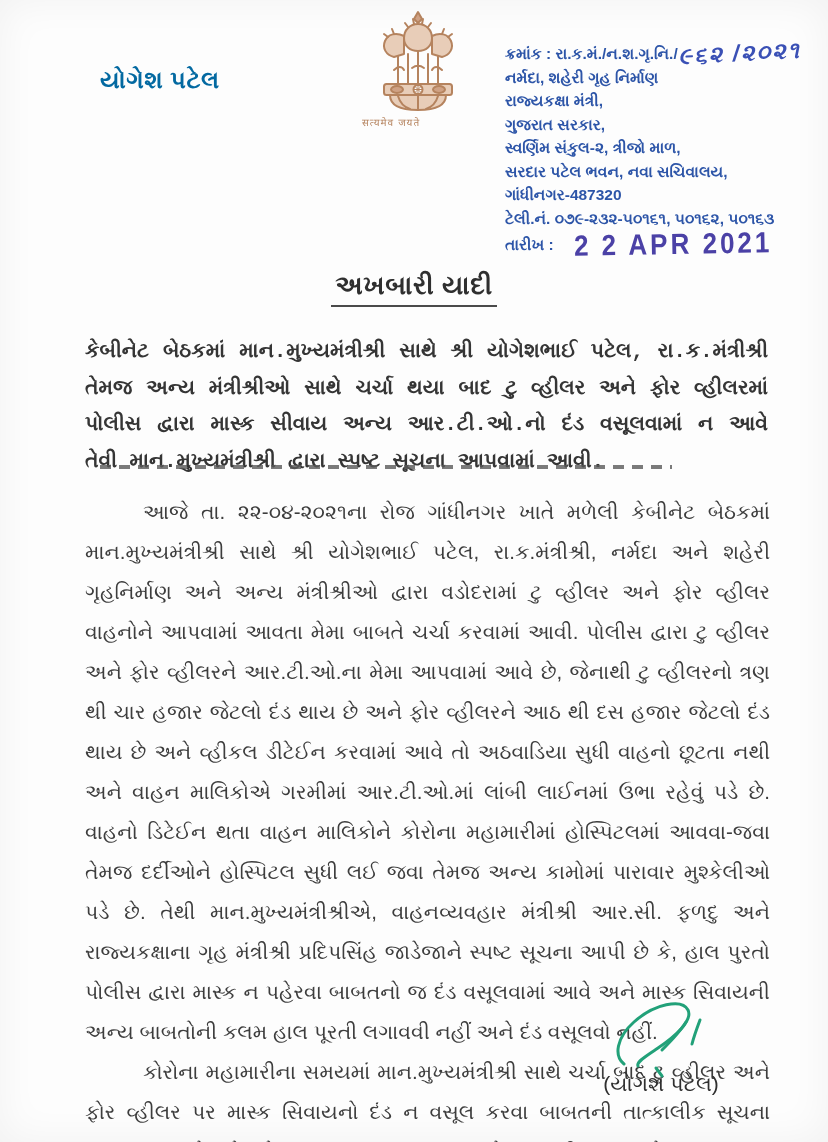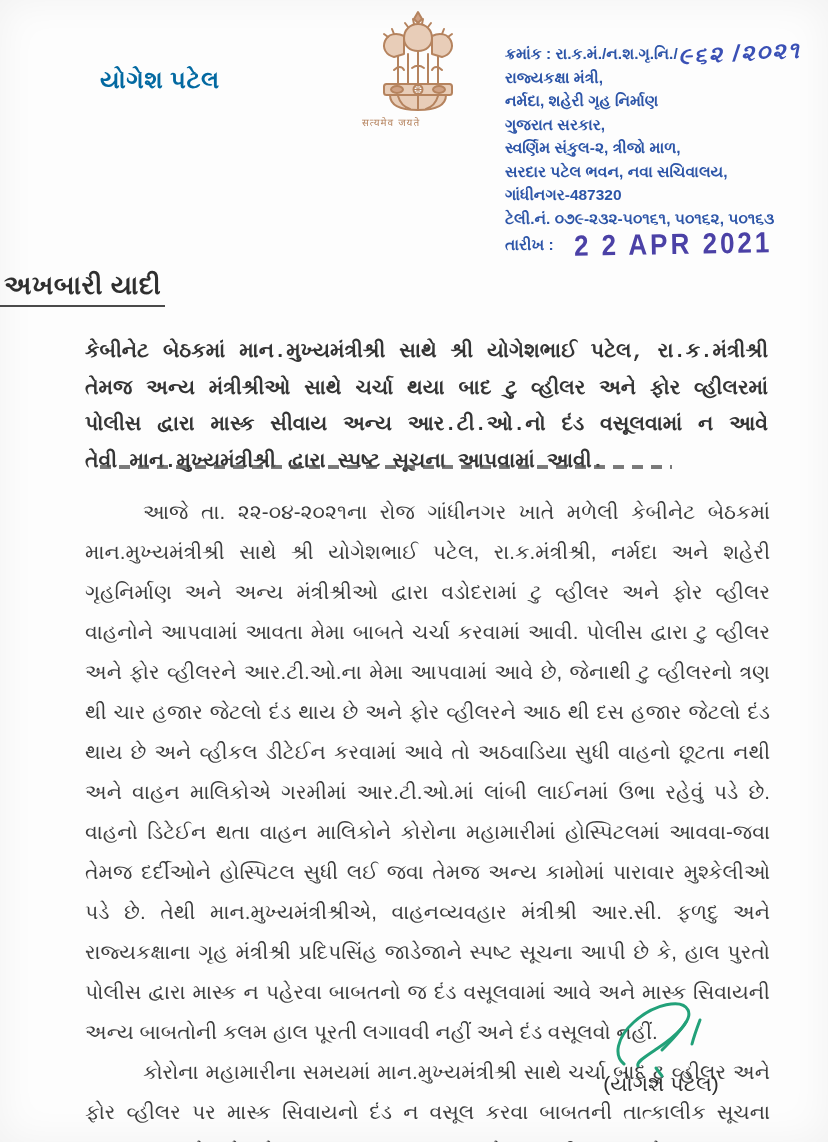--- a/index.html
+++ b/index.html
@@ -39,21 +39,21 @@
   }
   .date-row{margin-top:3px;display:flex;align-items:center;gap:20px;}
   .date-stamp{
     display:inline-block;
     color:#4b41a6;
     font-size:26px;font-weight:700;letter-spacing:3px;
     transform:rotate(-1deg) scaleY(1.12);
     white-space:nowrap;
   }
   
-  .title-row{position:absolute;left:0;top:270px;width:100%;text-align:left;}
+  .title-row{position:absolute;left:0;top:270px;width:100%;text-align:center;}
   .doc-title{
     display:inline-block;
     font-size:26px;font-weight:bold;color:#2f2f2f;
     border-bottom:2.5px solid #4a4a4a;
     padding:0 4px 4px 4px;
     letter-spacing:.5px;
   }
   
   .intro{
     position:absolute;left:85px;right:60px;top:334px;
@@ -115,22 +115,22 @@
         </g>
       </svg>
     </span>
     <div class="emblem-motto">सत्यमेव जयते</div>
   </div>
 
   <div class="letterhead">
     <div class="ref-line">
       <span>ક્રમાંક : રા.ક.મં./ન.શ.ગૃ.નિ./</span><span class="ref-handwritten">૯૬૨ /૨૦૨૧</span>
     </div>
+    <div>નર્મદા, શહેરી ગૃહ નિર્માણ</div>
     <div>રાજ્યકક્ષા મંત્રી,</div>
-    <div>નર્મદા, શહેરી ગૃહ નિર્માણ</div>
     <div>ગુજરાત સરકાર,</div>
     <div>સ્વર્ણિમ સંકુલ-૨, ત્રીજો માળ,</div>
     <div>સરદાર પટેલ ભવન, નવા સચિવાલય,</div>
     <div>ગાંધીનગર-487320</div>
     <div>ટેલી.નં. ૦૭૯-૨૩૨-૫૦૧૬૧, ૫૦૧૬૨, ૫૦૧૬૩</div>
     <div class="date-row">
       <span>તારીખ :</span>
       <span class="date-stamp">2 2 APR 2021</span>
     </div>
   </div>

